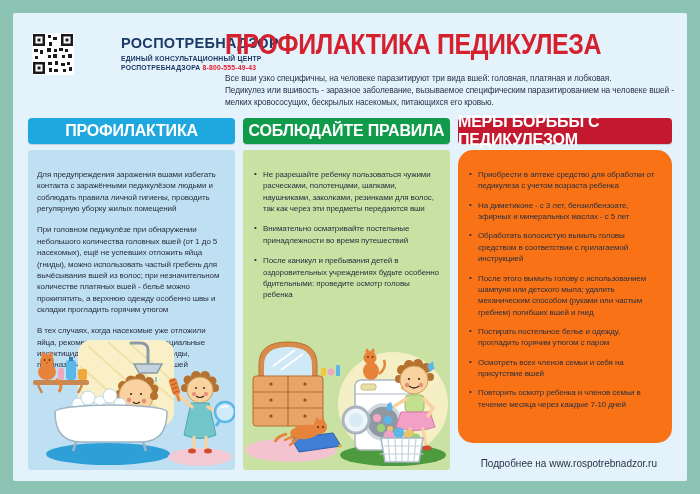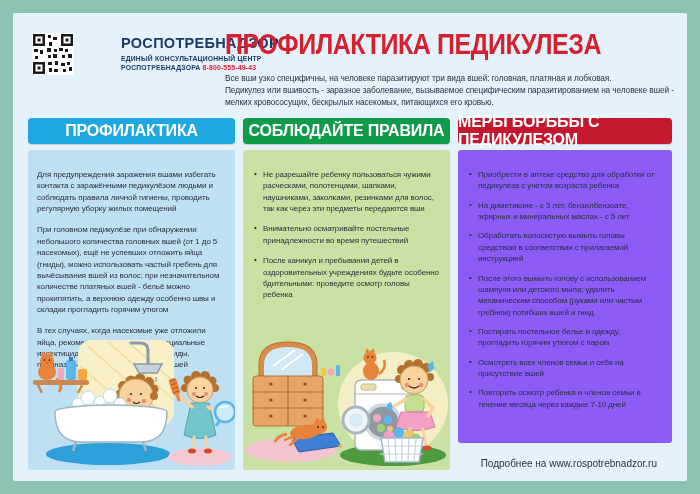--- a/index.html
+++ b/index.html
@@ -26,21 +26,21 @@
   .col-3{left:445px;width:214px;}
   .col-header{height:26px;border-radius:4px;display:flex;align-items:center;justify-content:center;
       color:#fff;font-weight:bold;font-size:16px;letter-spacing:-.2px;box-shadow:0 1px 1px rgba(0,0,0,.15);}
   .col-1 .col-header{background:#1fa7e0;}
   .col-2 .col-header{background:#0f9b4a;}
   .col-3 .col-header{background:#c4182f;}
   .panel{margin-top:6px;border-radius:3px;padding:19px 9px 0 9px;box-sizing:border-box;position:relative;
       color:#2a2f3e;font-size:8px;line-height:1.42;letter-spacing:-.1px;}
   .col-1 .panel{background:#bfe0f2;height:320px;}
   .col-2 .panel{background:#c9e2a4;height:320px;}
-  .col-3 .panel{background:#8b5cf6;height:293px;}
+  .col-3 .panel{background:#f97316;height:293px;border-radius:15px;}
   .panel p{margin:0 0 10px 0;}
   .bullet{position:relative;padding-left:11px;margin:0 0 9px 0;}
   .bullet::before{content:"•";position:absolute;left:2px;top:-1px;}
   .col-3 .bullet{margin-bottom:8px;}
 
   .illus{position:absolute;left:0;bottom:0;width:100%;height:132px;}
 
   .footer-note{position:absolute;right:30px;top:445px;color:#273248;font-size:10px;}
 </style>
 </head>

